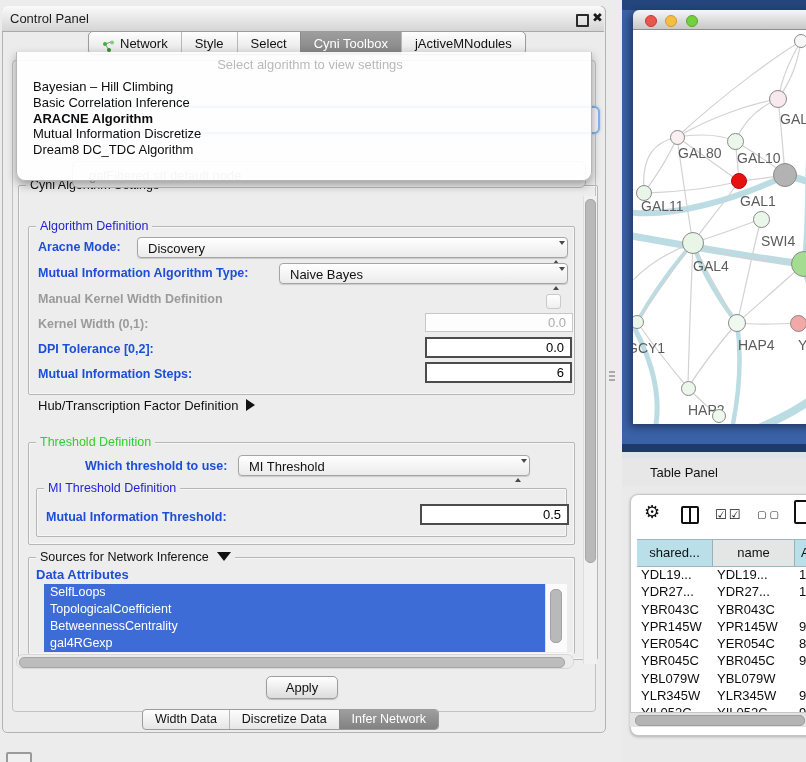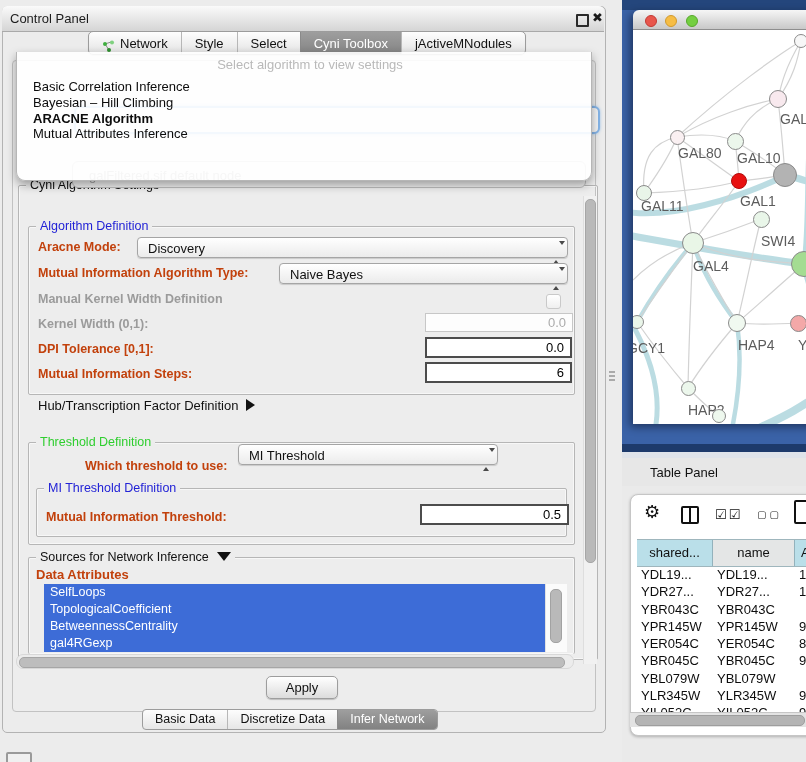--- a/index.html
+++ b/index.html
@@ -51,21 +51,21 @@
   .algo-item.sel{font-weight:bold;}
 
   
   .gbox{position:absolute;border:1px solid #b6b6b6;border-radius:2px;
     box-shadow:inset 0 0 0 1px rgba(255,255,255,.55);}
   .gtitle{position:absolute;top:-8px;left:7px;background:#ededed;padding:0 4px;
     font-size:12.5px;color:#111;white-space:nowrap;}
   .gtitle.blue{color:#2222d6;}
   .gtitle.green{color:#2fce2f;}
 
-  .flabel{position:absolute;font-size:12.5px;font-weight:bold;color:#c2410c;white-space:nowrap;}
+  .flabel{position:absolute;font-size:12.5px;font-weight:bold;color:#1d4ed8;white-space:nowrap;}
   .flabel.dis{color:#9b9b9b;}
 
   .combo{position:absolute;height:21px;border:1px solid #a5a5a5;border-radius:4px;
     background:linear-gradient(#ffffff,#ebebeb);box-shadow:0 1px 1px rgba(0,0,0,.15);
     font-size:13px;color:#111;line-height:21px;padding-left:10px;box-sizing:border-box;}
   .combo .arrows{position:absolute;right:6px;top:4px;width:8px;}
   .combo .tri-up{width:0;height:0;border-left:3.5px solid transparent;border-right:3.5px solid transparent;
     border-bottom:4px solid #4a4a4a;margin-bottom:2px;}
   .combo .tri-dn{width:0;height:0;border-left:3.5px solid transparent;border-right:3.5px solid transparent;
     border-top:4px solid #4a4a4a;}
@@ -200,24 +200,25 @@
     </div>
 </div>
 
 <div class="abs" id="outer-panel"></div>
 <div class="abs" id="behind-combo-focus"></div>
 <div class="abs" id="behind-combo-net">galFiltered.sif default node</div>
 
 <div class="abs" id="algo-dropdown">
   <div id="algo-dropdown-header">Select algorithm to view settings</div>
   <div id="algo-list">
+      <div class="algo-item">Bayesian – Hill Climbing</div>
       <div class="algo-item">Basic Correlation Inference</div>
-      <div class="algo-item">Bayesian – Hill Climbing</div>
       <div class="algo-item sel">ARACNE Algorithm</div>
-      <div class="algo-item">Mutual Attributes Inference</div>
+      <div class="algo-item">Mutual Information Discretize</div>
+      <div class="algo-item">Dream8 DC_TDC Algorithm</div>
     </div>
 </div>
 
 <div class="gbox" id="gb-settings" style="left:18px;top:185px;width:578px;height:473px;">
   <span class="gtitle">Cyni Algorithm Settings</span>
 </div>
 
 <div class="gbox" style="left:28px;top:226px;width:545px;height:167px;">
   <span class="gtitle blue">Algorithm Definition</span>
 </div>
@@ -233,35 +234,35 @@
   <span>Naive Bayes</span>
   <span class="arrows"><span class="tri-up"></span><span class="tri-dn"></span></span>
 </div>
 
 <div class="flabel dis abs" style="left:38px;top:292px;">Manual Kernel Width Definition</div>
 <div class="abs" id="manual-kernel-checkbox"></div>
 
 <div class="flabel dis abs" style="left:38px;top:317px;">Kernel Width (0,1):</div>
 <div class="tfield dis" style="left:425px;top:313px;width:140px;">0.0</div>
 
-<div class="flabel abs" style="left:38px;top:342px;">DPI Tolerance [0,1]:</div>
+<div class="flabel abs" style="left:38px;top:342px;">DPI Tolerance [0,2]:</div>
 <div class="tfield" style="left:425px;top:337px;width:137px;">0.0</div>
 
 <div class="flabel abs" style="left:38px;top:367px;">Mutual Information Steps:</div>
 <div class="tfield" style="left:425px;top:362px;width:137px;">6</div>
 
 <div class="abs" style="left:38px;top:398px;font-size:13px;color:#111;">
   <span>Hub/Transcription Factor Definition</span><span class="arrow-right"></span>
 </div>
 
 <div class="gbox" style="left:28px;top:442px;width:545px;height:101px;">
   <span class="gtitle green">Threshold Definition</span>
 </div>
 <div class="flabel abs" style="left:85px;top:459px;">Which threshold to use:</div>
-<div class="combo" style="left:238px;top:444px;width:260px;">
+<div class="combo" style="left:238px;top:455px;width:292px;">
   <span>MI Threshold</span>
   <span class="arrows"><span class="tri-up"></span><span class="tri-dn"></span></span>
 </div>
 <div class="gbox" style="left:36px;top:488px;width:529px;height:47px;">
   <span class="gtitle blue">MI Threshold Definition</span>
 </div>
 <div class="flabel abs" style="left:46px;top:510px;">Mutual Information Threshold:</div>
 <div class="tfield" style="left:420px;top:504px;width:139px;">0.5</div>
 
 <div class="gbox" style="left:28px;top:557px;width:545px;height:96px;border-bottom:none;">
@@ -278,21 +279,21 @@
 <div class="abs" id="attr-thumb"></div>
 
 <div class="abs" id="set-scroll-track"></div>
 <div class="abs" id="set-scroll-thumb"></div>
 <div class="abs" id="set-hscroll"></div>
 <div class="abs" id="set-hthumb"></div>
 
 <div class="abs" id="apply-btn">Apply</div>
 
 <div class="abs" id="bottom-tabs">
-  <div class="bseg">Basic Data</div>
+  <div class="bseg">Width Data</div>
   <div class="bseg">Discretize Data</div>
   <div class="bseg sel">Infer Network</div>
 </div>
 
 <div class="abs" id="splitter-grip"></div>
 <div class="abs" id="mini-dock-icon"></div>
 
 <div class="abs" id="desktop"></div>
 <div class="abs" id="desktop-top"></div>
 <div class="abs" id="desktop-bottom"></div>

